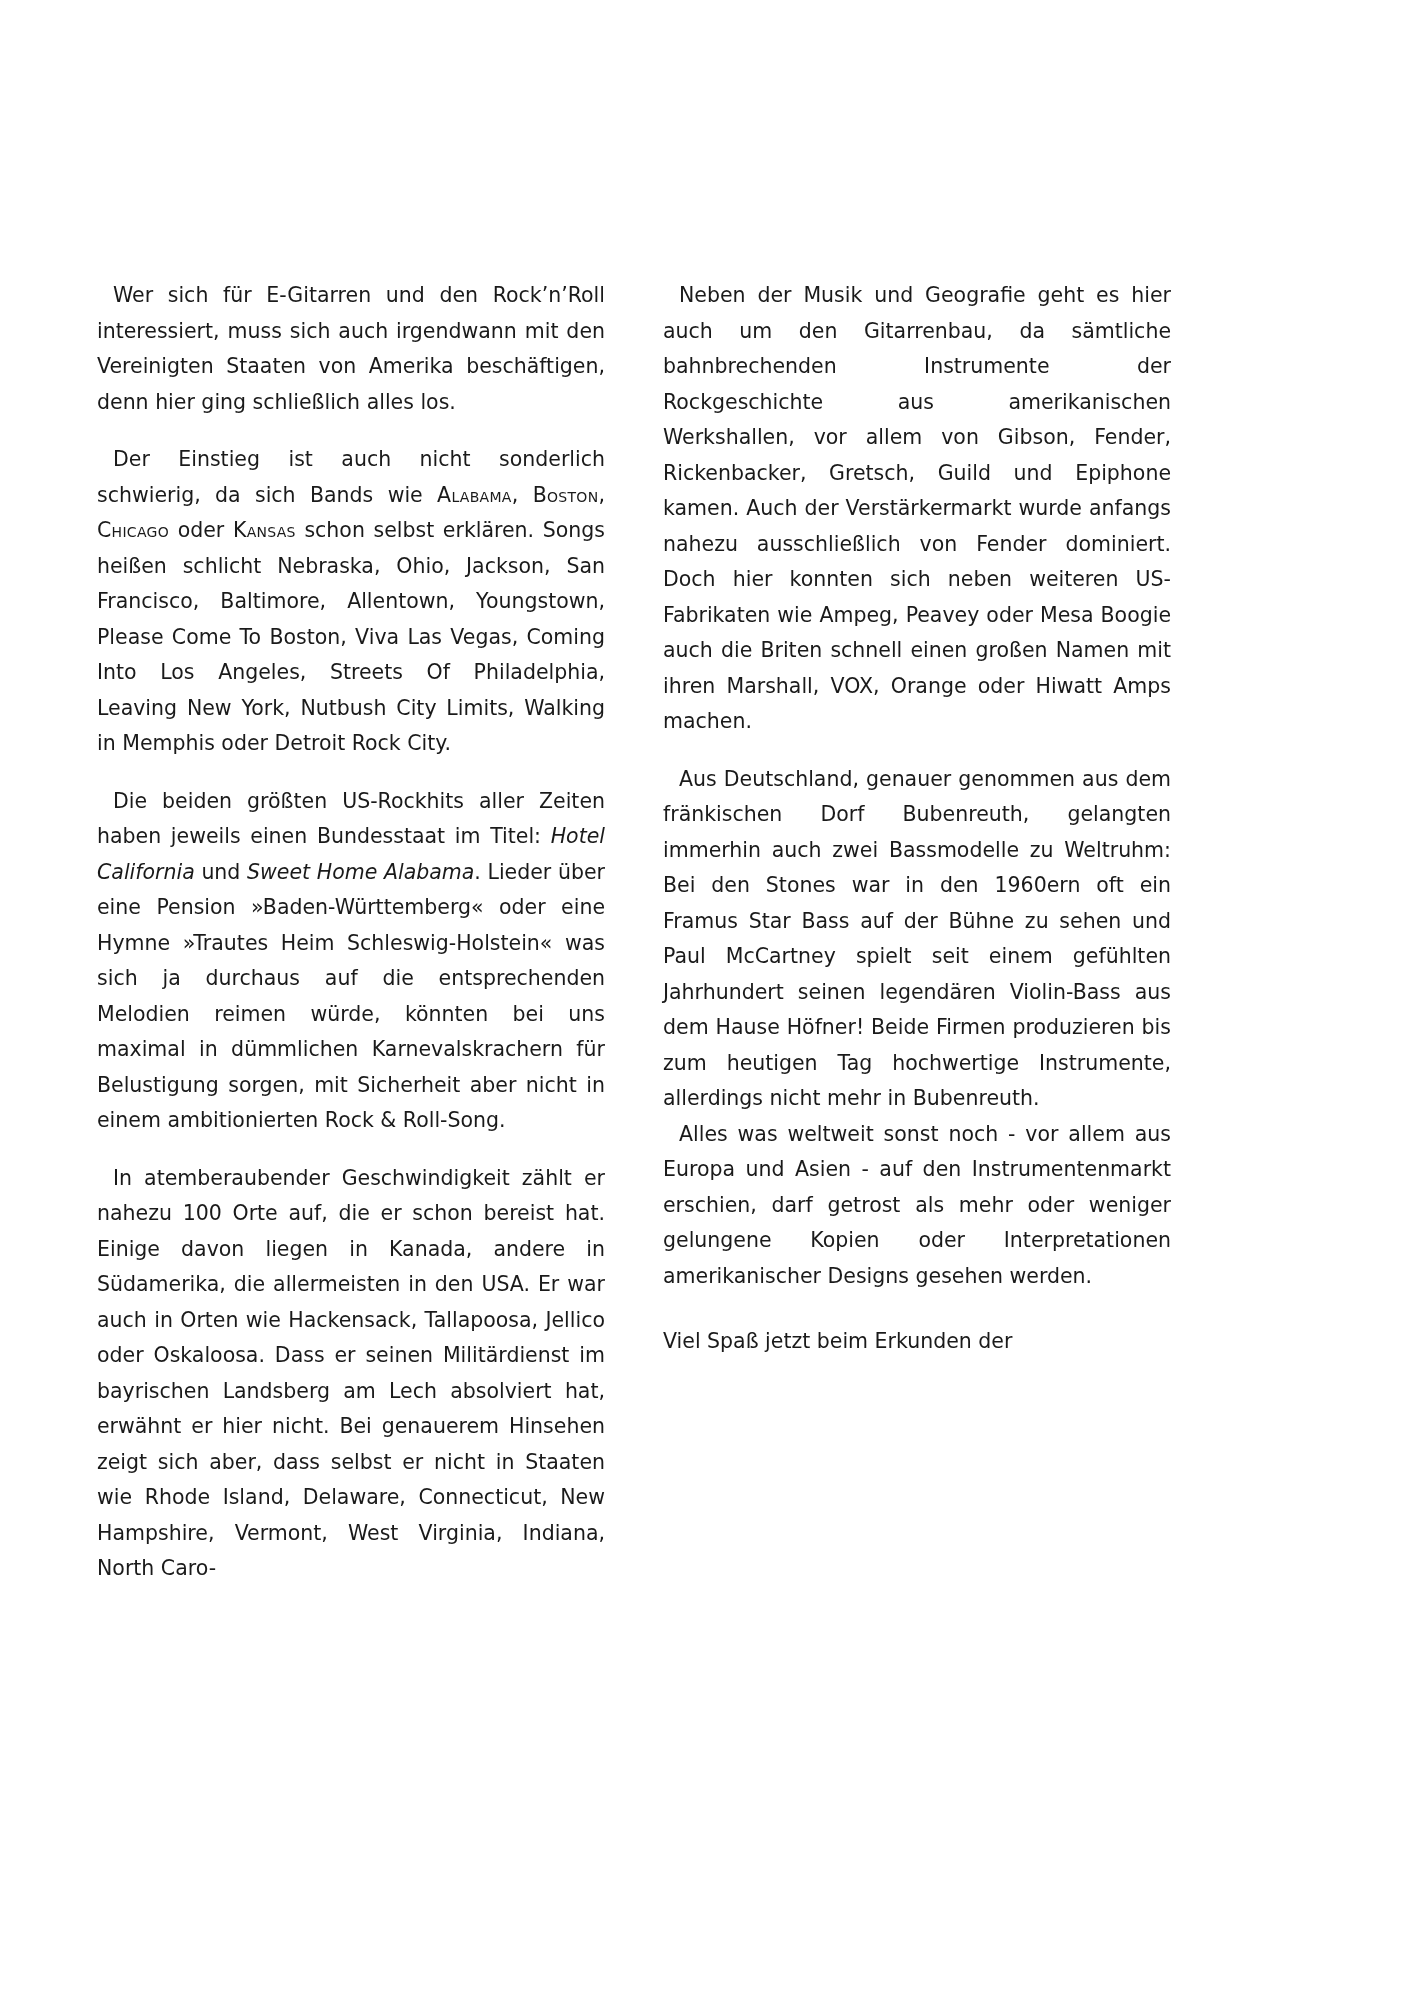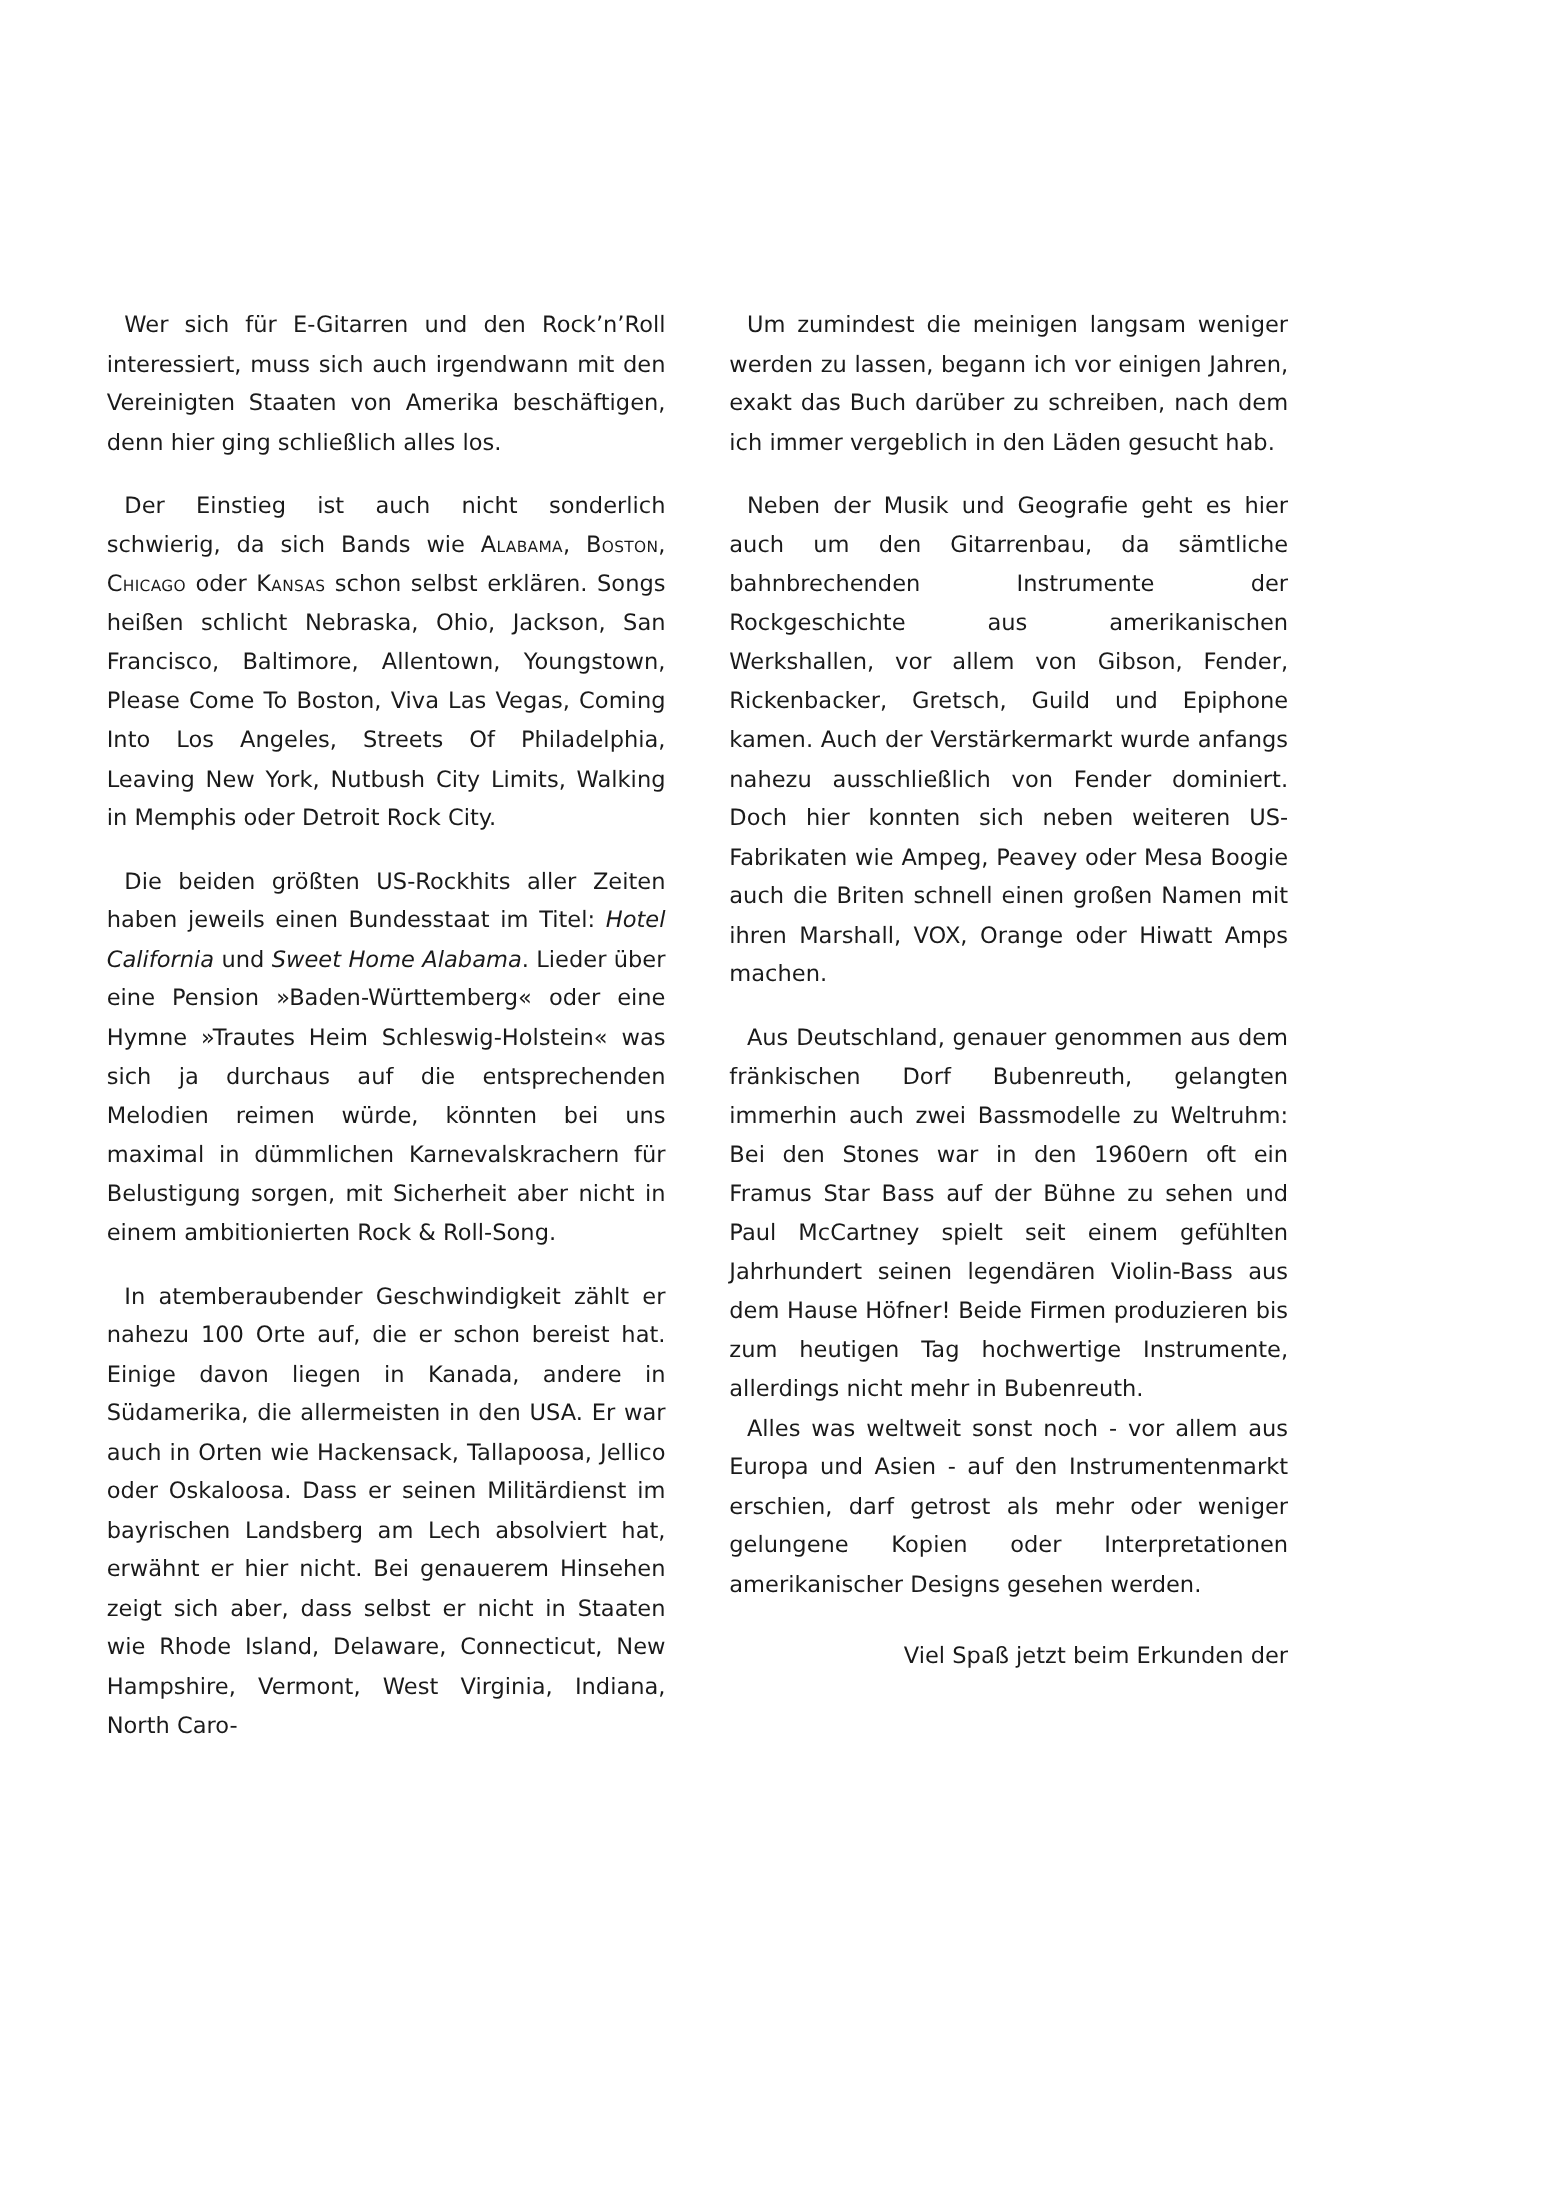--- a/index.html
+++ b/index.html
@@ -43,21 +43,21 @@
     text-indent: 16px;
   }
   .smallcaps {
     font-variant: small-caps;
     letter-spacing: 0.3px;
   }
   .italic {
     font-style: italic;
   }
   .closing {
-    text-align: right;
+    text-align: left;
     margin-top: 30px;
     margin-bottom: 0;
     line-height: 35.5px;
   }
   .closing .line {
     display: block;
   }
 </style>
 </head>
 <body>
@@ -82,23 +82,20 @@
 
       <p class="indent">
         <span>In atemberaubender Geschwindigkeit zählt er nahezu 100 Orte auf, die er schon bereist hat. Einige davon liegen in Kanada, andere in Südamerika, die allermeisten in den USA. Er war auch in Orten wie Hackensack, Tallapoosa, Jellico oder Oskaloosa. Dass er seinen Militärdienst im bayrischen Landsberg am Lech absolviert hat, erwähnt er hier nicht. Bei genauerem Hinsehen zeigt sich aber, dass selbst er nicht in Staaten wie Rhode Island, Delaware, Connecticut, New Hampshire, Vermont, West Virginia, Indiana, North Caro-</span>
       </p>
 
     </div>
 
     <div class="col">
 
 
-      <p class="indent">
-        <span>Um zumindest die meinigen langsam weniger werden zu lassen, begann ich vor einigen Jahren, exakt das Buch darüber zu schreiben, nach dem ich immer vergeblich in den Läden gesucht hab.</span>
-      </p>
 
       <p class="indent">
         <span>Neben der Musik und Geografie geht es hier auch um den Gitarrenbau, da sämtliche bahnbrechenden Instrumente der Rockgeschichte aus amerikanischen Werkshallen, vor allem von Gibson, Fender, Rickenbacker, Gretsch, Guild und Epiphone kamen. Auch der Verstärkermarkt wurde anfangs nahezu ausschließlich von Fender dominiert. Doch hier konnten sich neben weiteren US-Fabrikaten wie Ampeg, Peavey oder Mesa Boogie auch die Briten schnell einen großen Namen mit ihren Marshall, VOX, Orange oder Hiwatt Amps machen.</span>
       </p>
 
       <p class="indent tight">
         <span>Aus Deutschland, genauer genommen aus dem fränkischen Dorf Bubenreuth, gelangten immerhin auch zwei Bassmodelle zu Weltruhm: Bei den Stones war in den 1960ern oft ein Framus Star Bass auf der Bühne zu sehen und Paul McCartney spielt seit einem gefühlten Jahrhundert seinen legendären Violin-Bass aus dem Hause Höfner! Beide Firmen produzieren bis zum heutigen Tag hochwertige Instrumente, allerdings nicht mehr in Bubenreuth.</span>
       </p>
 
       <p class="indent">

